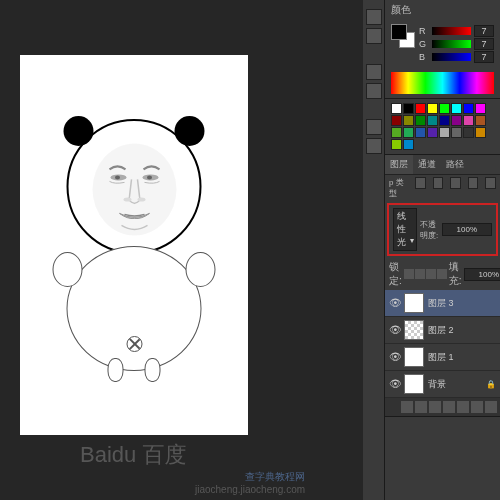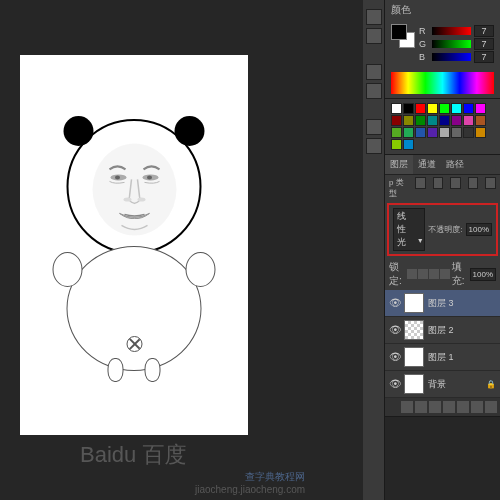--- a/index.html
+++ b/index.html
@@ -16,21 +16,21 @@
 .arm{width:30px;height:35px;border:1.5px solid #555;border-radius:50%;position:absolute;top:5px;background:#fff}
 .arm.l{left:-15px}
 .arm.r{right:-15px}
 .navel{width:16px;height:16px;border:1.5px solid #555;border-radius:50%;position:absolute;bottom:18px;left:50%;transform:translateX(-50%)}
 .navel:before,.navel:after{content:"";position:absolute;background:#555;left:50%;top:50%}
 .navel:before{width:1.5px;height:100%;transform:translate(-50%,-50%) rotate(45deg)}
 .navel:after{width:1.5px;height:100%;transform:translate(-50%,-50%) rotate(-45deg)}
 .foot{width:16px;height:24px;border:1.5px solid #555;border-radius:45%;position:absolute;bottom:-12px;background:#fff}
 .foot.l{left:40px}
 .foot.r{right:40px}
-.right-panels{position:absolute;right:0;top:0;width:115px;height:396px;background:#3a3a3a}
+.right-panels{position:absolute;right:0;top:0;width:115px;height:500px;background:#3a3a3a}
 .dock{position:absolute;right:115px;top:0;width:22px;height:500px;background:#3a3a3a;border-right:1px solid #1a1a1a;padding-top:6px}
 .dock-icon{width:16px;height:16px;margin:3px auto;background:#555;border:1px solid #222}
 .panel{border-bottom:1px solid #1a1a1a}
 .panel-head{background:#3a3a3a;padding:3px 6px;color:#bbb;font-size:10px}
 .color-panel{padding:4px 6px}
 .color-swatch-pair{width:24px;height:24px;position:relative;margin-right:4px}
 .fg-sw{width:16px;height:16px;background:#000;border:1px solid #888;position:absolute;z-index:2}
 .bg-sw{width:16px;height:16px;background:#fff;border:1px solid #888;position:absolute;right:0;bottom:0}
 .slider-row{display:flex;align-items:center;gap:3px;margin:1px 0}
 .slider-lbl{color:#ccc;width:10px;font-size:9px}
@@ -47,21 +47,21 @@
 .sw{width:11px;height:11px;border:1px solid #222}
 .layers-tabs{display:flex;background:#3a3a3a;border-bottom:1px solid #222}
 .ltab{padding:3px 5px;color:#bbb;font-size:9px}
 .ltab.active{background:#454545}
 .layers-toolbar{display:flex;padding:2px 4px;gap:7px}
 .lt-icon{width:12px;height:12px;background:#555;border:1px solid #222}
 .blend-row{display:flex;align-items:center;padding:3px 4px;gap:3px;border:2px solid #c22;margin:2px}
 .blend-select{background:#2a2a2a;color:#ccc;border:1px solid #1a1a1a;font-size:9px;padding:1px 10px 1px 3px;flex:1;position:relative}
 .blend-select:after{content:"▾";position:absolute;right:2px;color:#ccc;font-size:8px}
 .opacity-lbl{color:#bbb;font-size:8px}
-.opacity-val{background:#2a2a2a;color:#ccc;border:1px solid #1a1a1a;font-size:8px;padding:1px 2px}
+.opacity-val{background:#2a2a2a;color:#ccc;border:1px solid #1a1a1a;font-size:8px;padding:1px 14px}
 .lock-row{display:flex;align-items:center;padding:2px 4px;gap:2px;font-size:8px;color:#bbb}
 .lock-icons{display:flex;gap:1px}
 .lock-ic{width:10px;height:10px;background:#555}
 .layer-item{display:flex;align-items:center;padding:3px 4px;border-bottom:1px solid #2a2a2a;background:#3a3a3a}
 .layer-item.active{background:#4a5a7a}
 .eye{width:12px;height:12px;margin-right:3px;color:#ccc;font-size:10px;text-align:center}
 .layer-thumb{width:20px;height:20px;background:#fff;border:1px solid #666;margin-right:4px;position:relative}
 .layer-thumb.checker{background:repeating-conic-gradient(#ccc 0 25%,#fff 0 50%) 0 0/6px 6px}
 .layer-name{color:#ccc;font-size:9px}
 .layers-bottom{display:flex;justify-content:flex-end;padding:3px;gap:2px;background:#323232}

